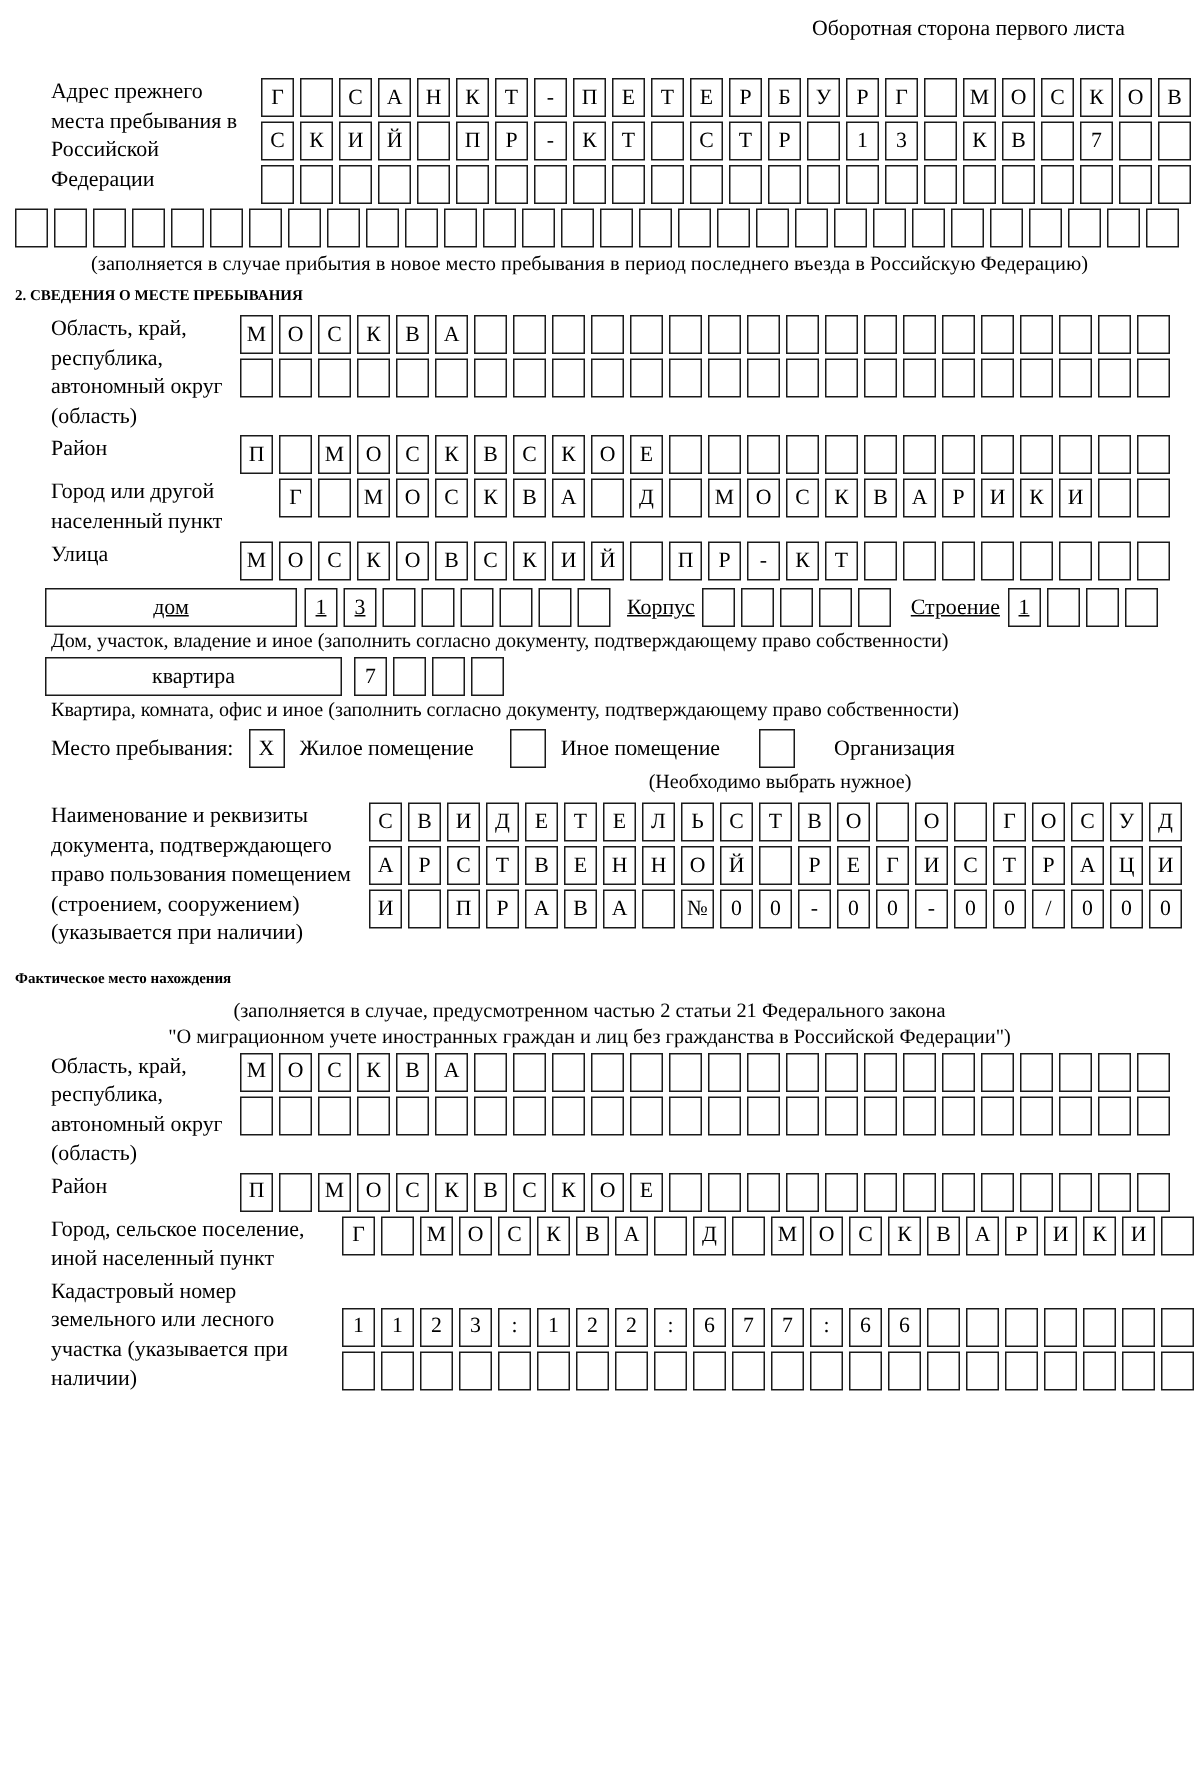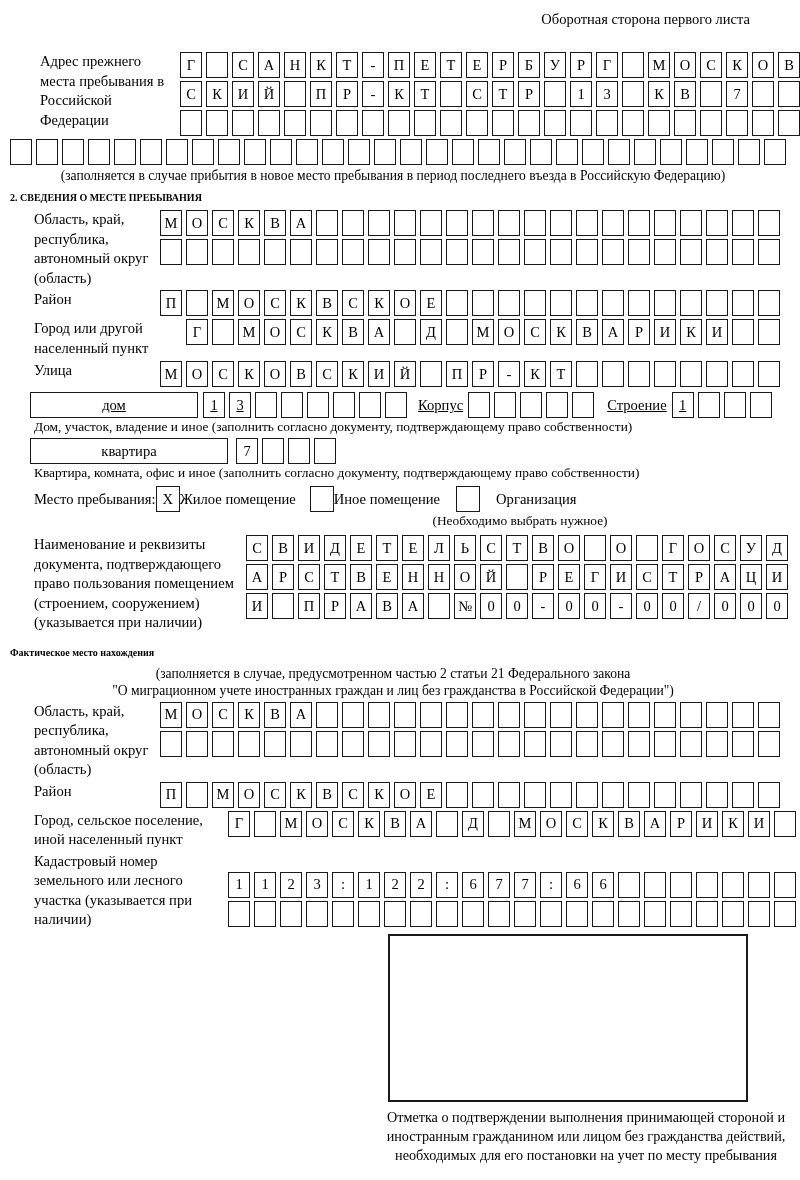--- a/index.html
+++ b/index.html
@@ -25,21 +25,21 @@
   .stamp-caption{width:404px;margin-left:350px;text-align:center;font-size:14.2px;line-height:19px;margin-top:6px;}
   .mt2{margin-top:2px;}.mt3{margin-top:3px;}.mt4{margin-top:4px;}.mt5{margin-top:5px;}.mt6{margin-top:6px;}
 </style>
 </head>
 <body>
 
 <div class="page">
 
   <div class="hdr">Оборотная сторона первого листа</div>
 
-  <div class="block field" style="margin-top:24px;justify-content:flex-end;">
+  <div class="block field" style="margin-top:24px;">
     <div class="lbl" style="width:140px;">Адрес прежнего места пребывания в Российской Федерации</div>
     <div class="rows">
       <div class="cellrow">
           <span class="cell">Г</span>
           <span class="cell"></span>
           <span class="cell">С</span>
           <span class="cell">А</span>
           <span class="cell">Н</span>
           <span class="cell">К</span>
           <span class="cell">Т</span>
@@ -332,21 +332,21 @@
     <div class="widebox" style="width:198px;">квартира</div>
     <div class="cellrow">
         <span class="cell">7</span>
         <span class="cell"></span>
         <span class="cell"></span>
         <span class="cell"></span>
       </div>
   </div>
   <div class="block caption">Квартира, комната, офис и иное (заполнить согласно документу, подтверждающему право собственности)</div>
 
-  <div class="block mt5" style="display:flex;align-items:center;">
+  <div class="block mt5" style="display:flex;align-items:center;column-gap:10px;">
     <div class="inline-lbl">Место пребывания:</div>
     <div class="cellrow">
         <span class="cell cell-check">X</span>
       </div>
     <div class="inline-lbl">Жилое помещение</div>
     <div class="cellrow" style="margin-left:14px;">
         <span class="cell cell-check"></span>
       </div>
     <div class="inline-lbl">Иное помещение</div>
     <div class="cellrow" style="margin-left:16px;">
@@ -598,18 +598,14 @@
           <span class="cell"></span>
           <span class="cell"></span>
           <span class="cell"></span>
           <span class="cell"></span>
           <span class="cell"></span>
           <span class="cell"></span>
         </div>
     </div>
   </div>
 
-  <div class="block">
-    <div class="stamp-box mt4"></div>
-    <div class="stamp-caption">Отметка о подтверждении выполнения принимающей стороной и иностранным гражданином или лицом без гражданства действий, необходимых для его постановки на учет по месту пребывания</div>
-  </div>
 
 </div>
 
 </body></html>

